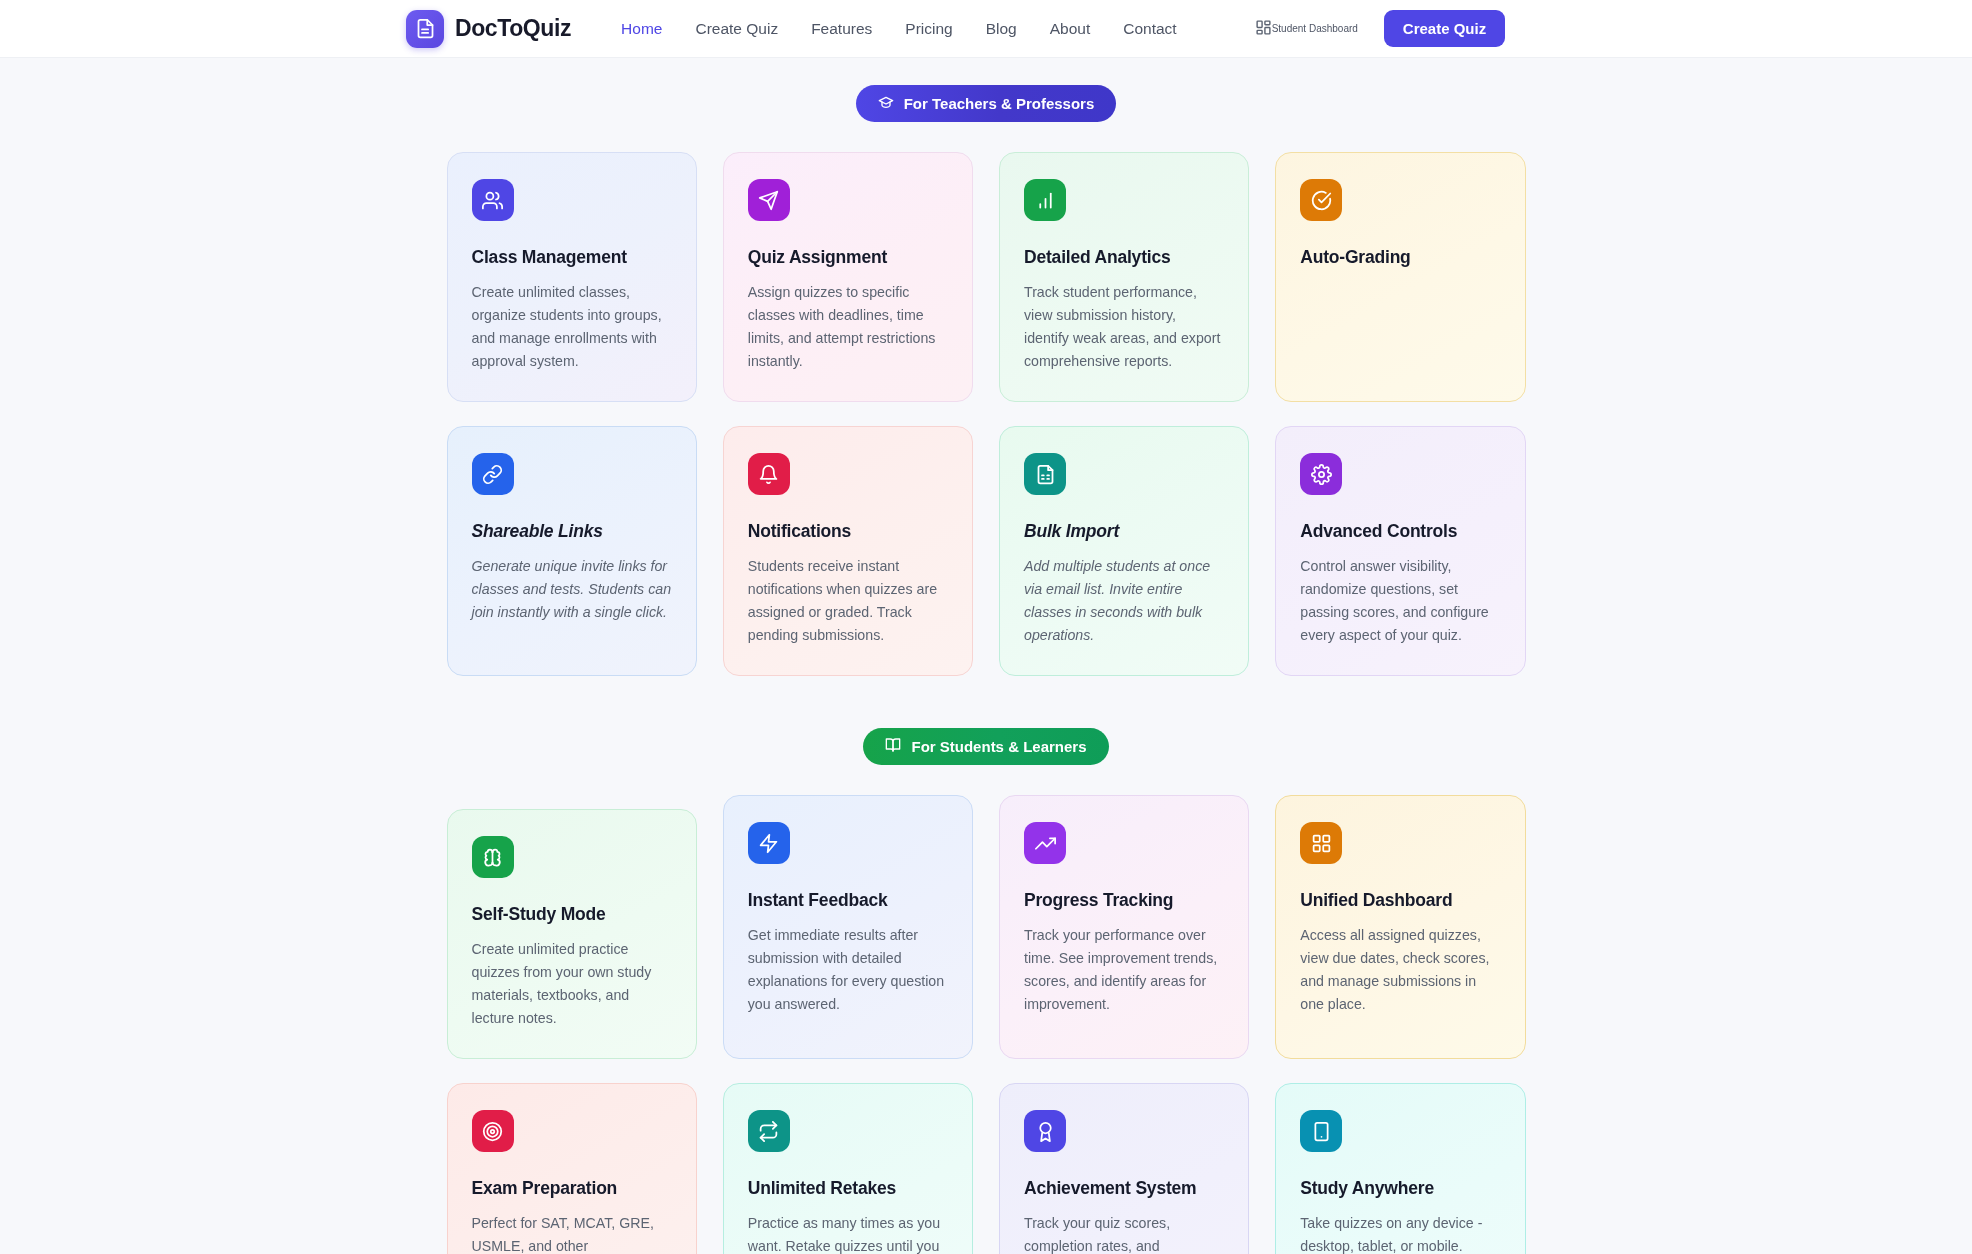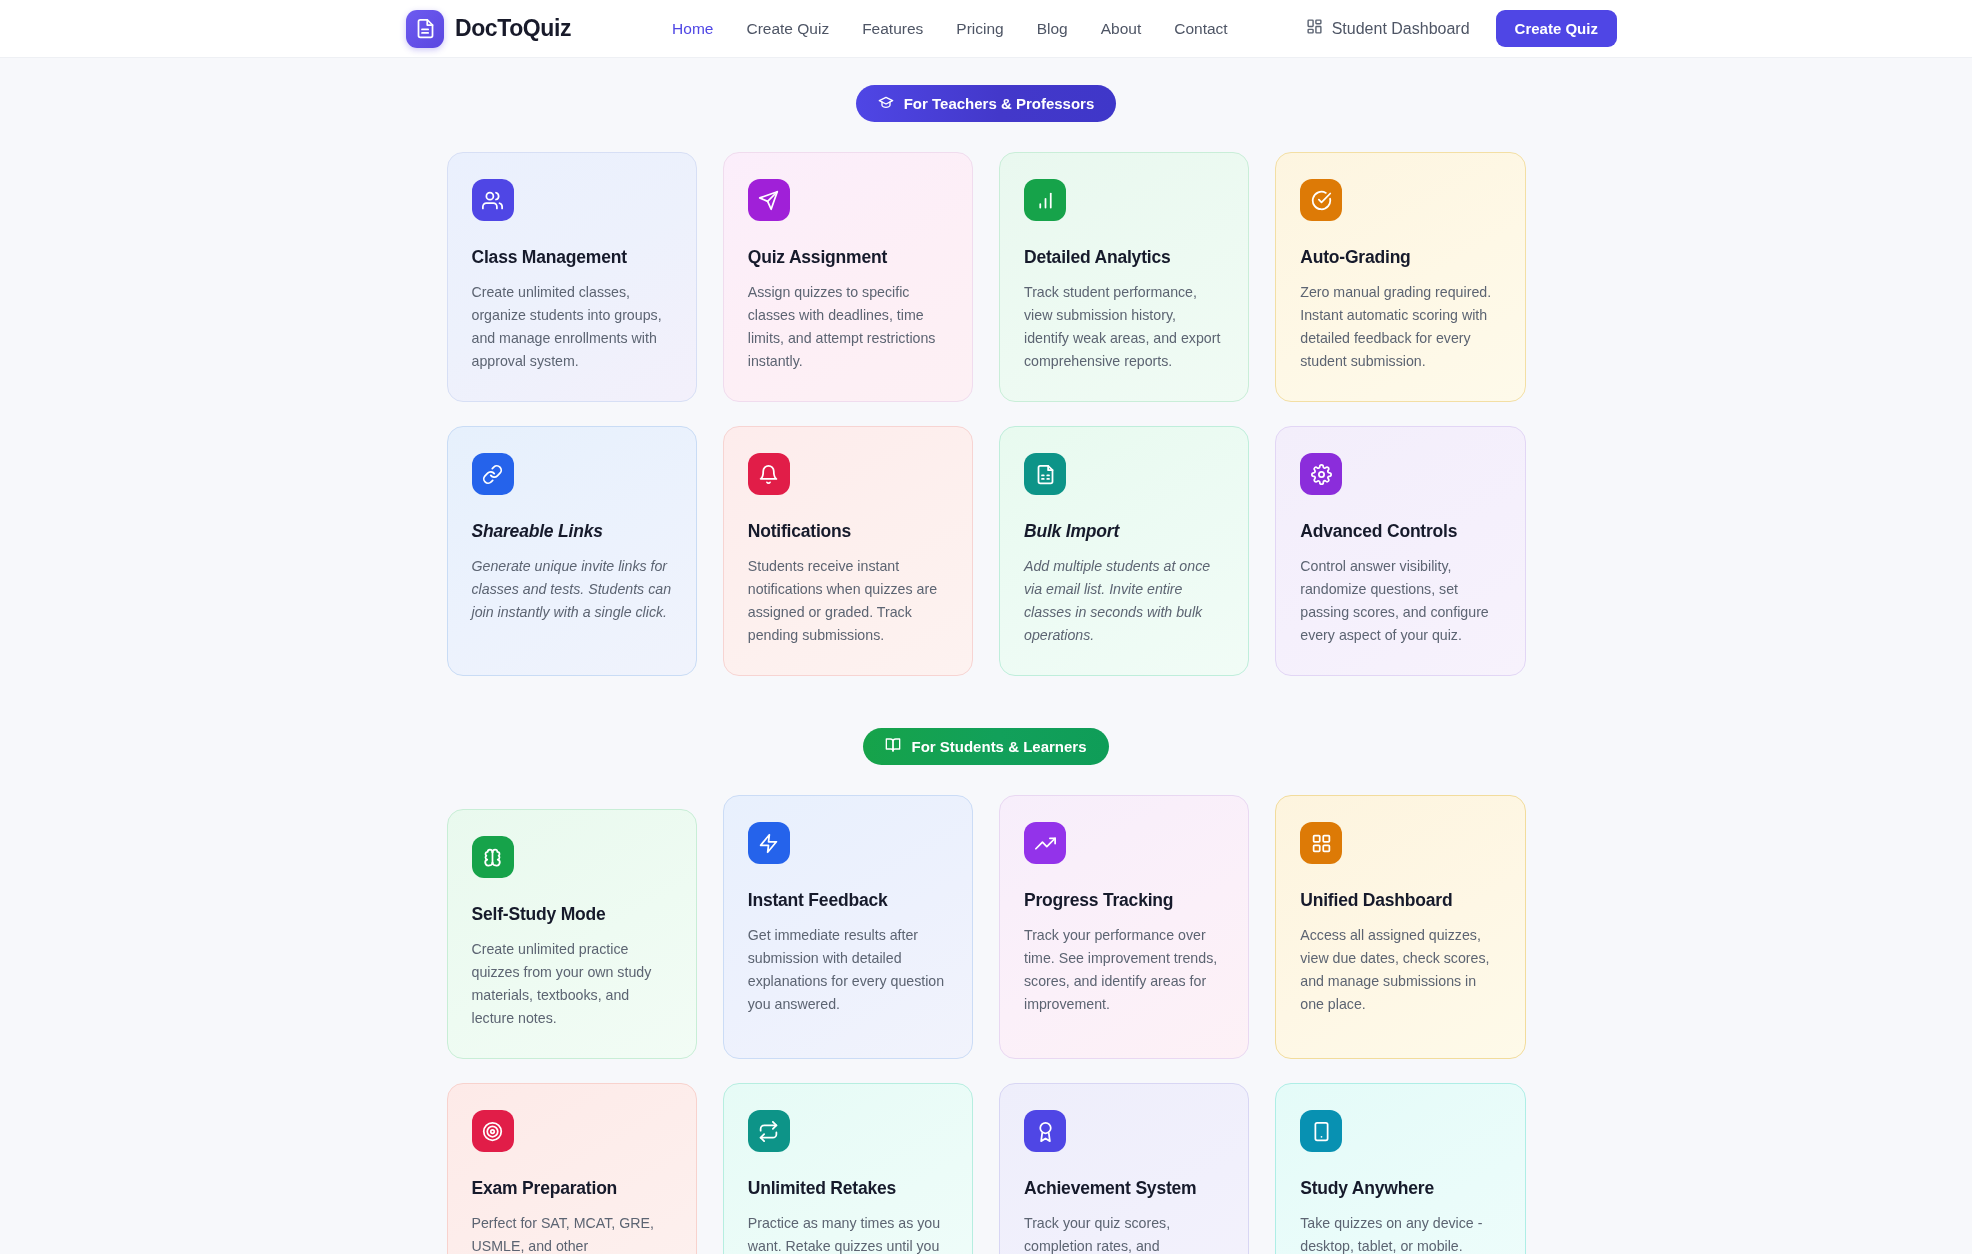--- a/index.html
+++ b/index.html
@@ -31,41 +31,40 @@
   .brand-name {
     font-size: 23px;
     font-weight: 700;
     color: #181a2a;
     letter-spacing: -0.4px;
   }
   .nav-links {
     display: flex;
     align-items: flex-start;
     gap: 33px;
-    margin-left: 101px;
+    margin-left: 50px;
   }
   .nav-link {
     font-size: 15.5px;
     color: #4e5565;
     text-decoration: none;
     cursor: pointer;
     white-space: nowrap;
   }
   .nav-link.active { color: #4f46e5; }
   .nav-right {
     display: flex;
     align-items: center;
     gap: 26px;
     margin-left: 78px;
   }
   .dash-link {
     display: flex;
     align-items: center;
-    gap: 9px;
-    font-size: 16px;
+    font-size: 10px;
     color: #4e5565;
     cursor: pointer;
     white-space: nowrap;
   }
   .cta-btn {
     background: #4f46e5;
     color: #fff;
     font-size: 15px;
     font-weight: 600;
     border: none;
@@ -221,21 +220,20 @@
           <div class="card-desc">Track student performance, view submission history, identify weak areas, and export comprehensive reports.</div>
         </div>
         <div class="card" style="background: linear-gradient(150deg, rgb(253, 245, 224) 0%, rgb(254, 248, 230) 55%, rgb(254, 250, 234) 100%); border-color: rgb(243, 223, 164);">
           <div class="card-icon" style="background: rgb(221, 122, 6);">
             <svg width="21" height="21" viewBox="0 0 24 24" fill="none" stroke="#ffffff" stroke-width="2" stroke-linecap="round" stroke-linejoin="round">
               <path d="M21.8 10A10 10 0 1 1 17 3.34"></path>
               <polyline points="22 4 12 14.01 9 11.01"></polyline>
             </svg>
           </div>
           <div class="card-title">Auto-Grading</div>
-          <div class="card-desc">Zero manual grading required. Instant automatic scoring with detailed feedback for every student submission.</div>
         </div>
         <div class="card" style="background: linear-gradient(150deg, rgb(230, 240, 252) 0%, rgb(236, 242, 253) 55%, rgb(240, 243, 252) 100%); border-color: rgb(201, 220, 245); font-style: italic;">
           <div class="card-icon" style="background: rgb(37, 99, 235);">
             <svg width="21" height="21" viewBox="0 0 24 24" fill="none" stroke="#ffffff" stroke-width="2" stroke-linecap="round" stroke-linejoin="round">
               <path d="M10 13a5 5 0 0 0 7.54.54l3-3a5 5 0 0 0-7.07-7.07l-1.72 1.71"></path>
               <path d="M14 11a5 5 0 0 0-7.54-.54l-3 3a5 5 0 0 0 7.07 7.07l1.71-1.71"></path>
             </svg>
           </div>
           <div class="card-title">Shareable Links</div>
           <div class="card-desc">Generate unique invite links for classes and tests. Students can join instantly with a single click.</div>

